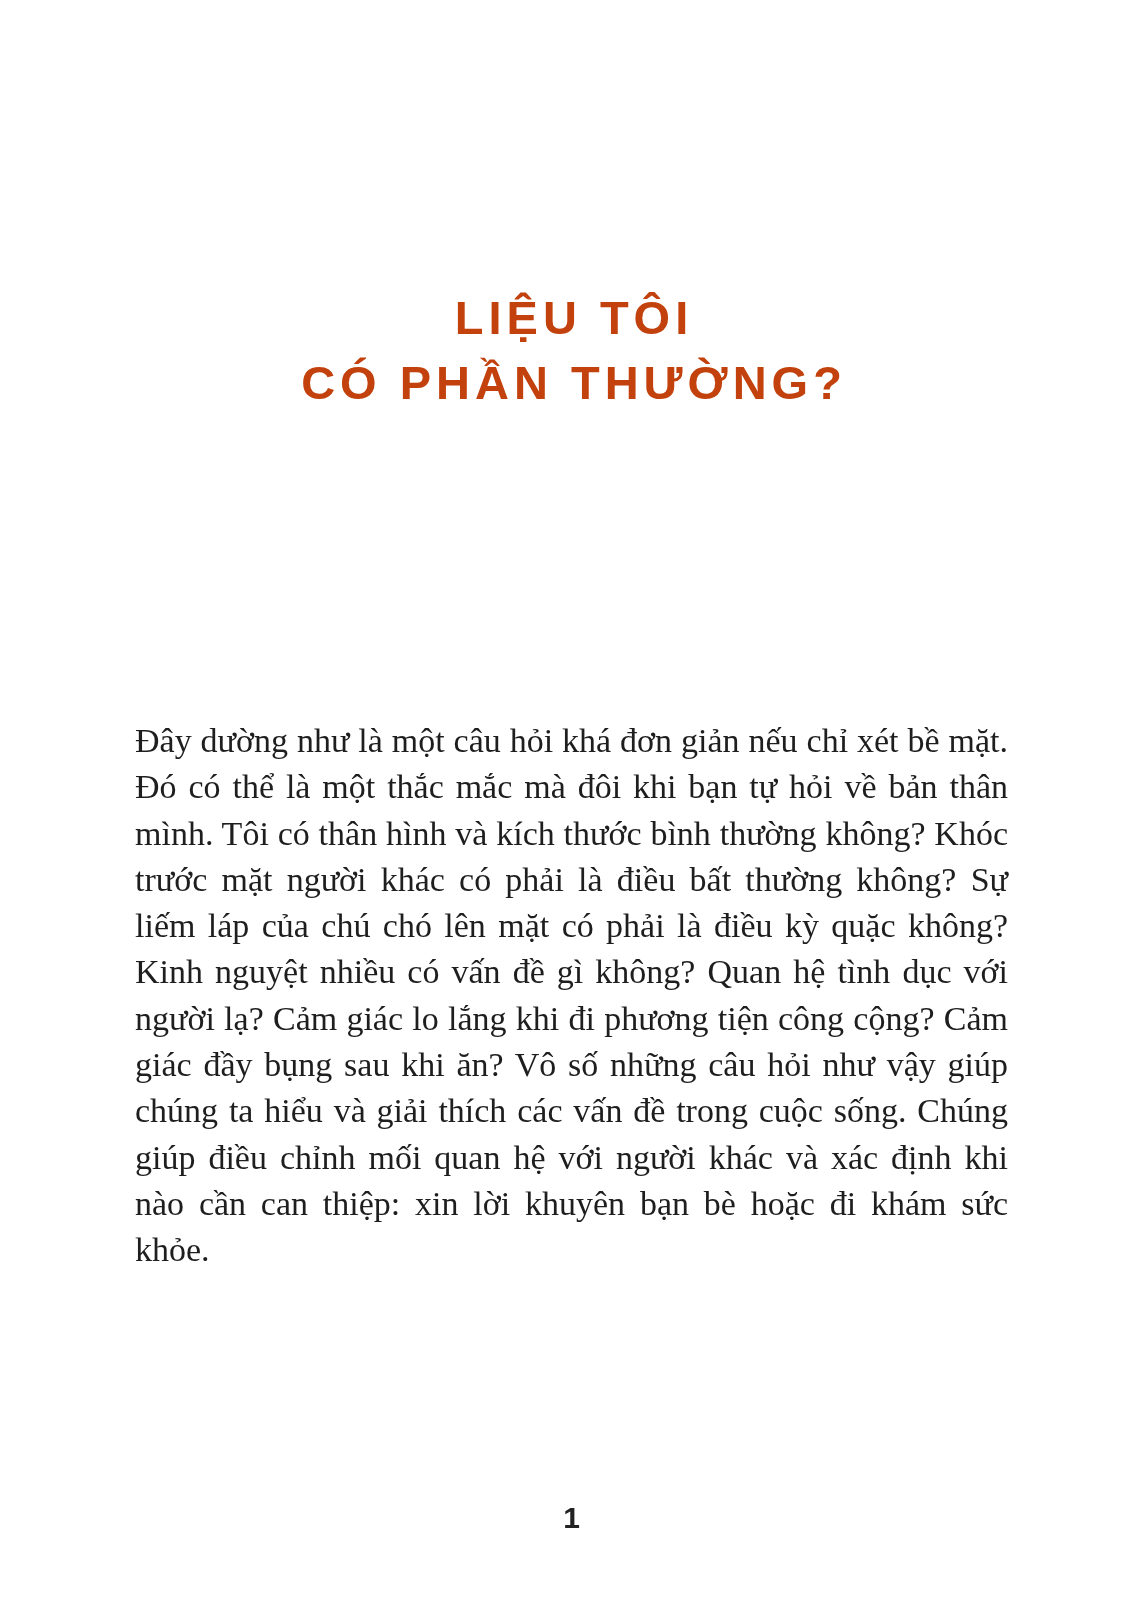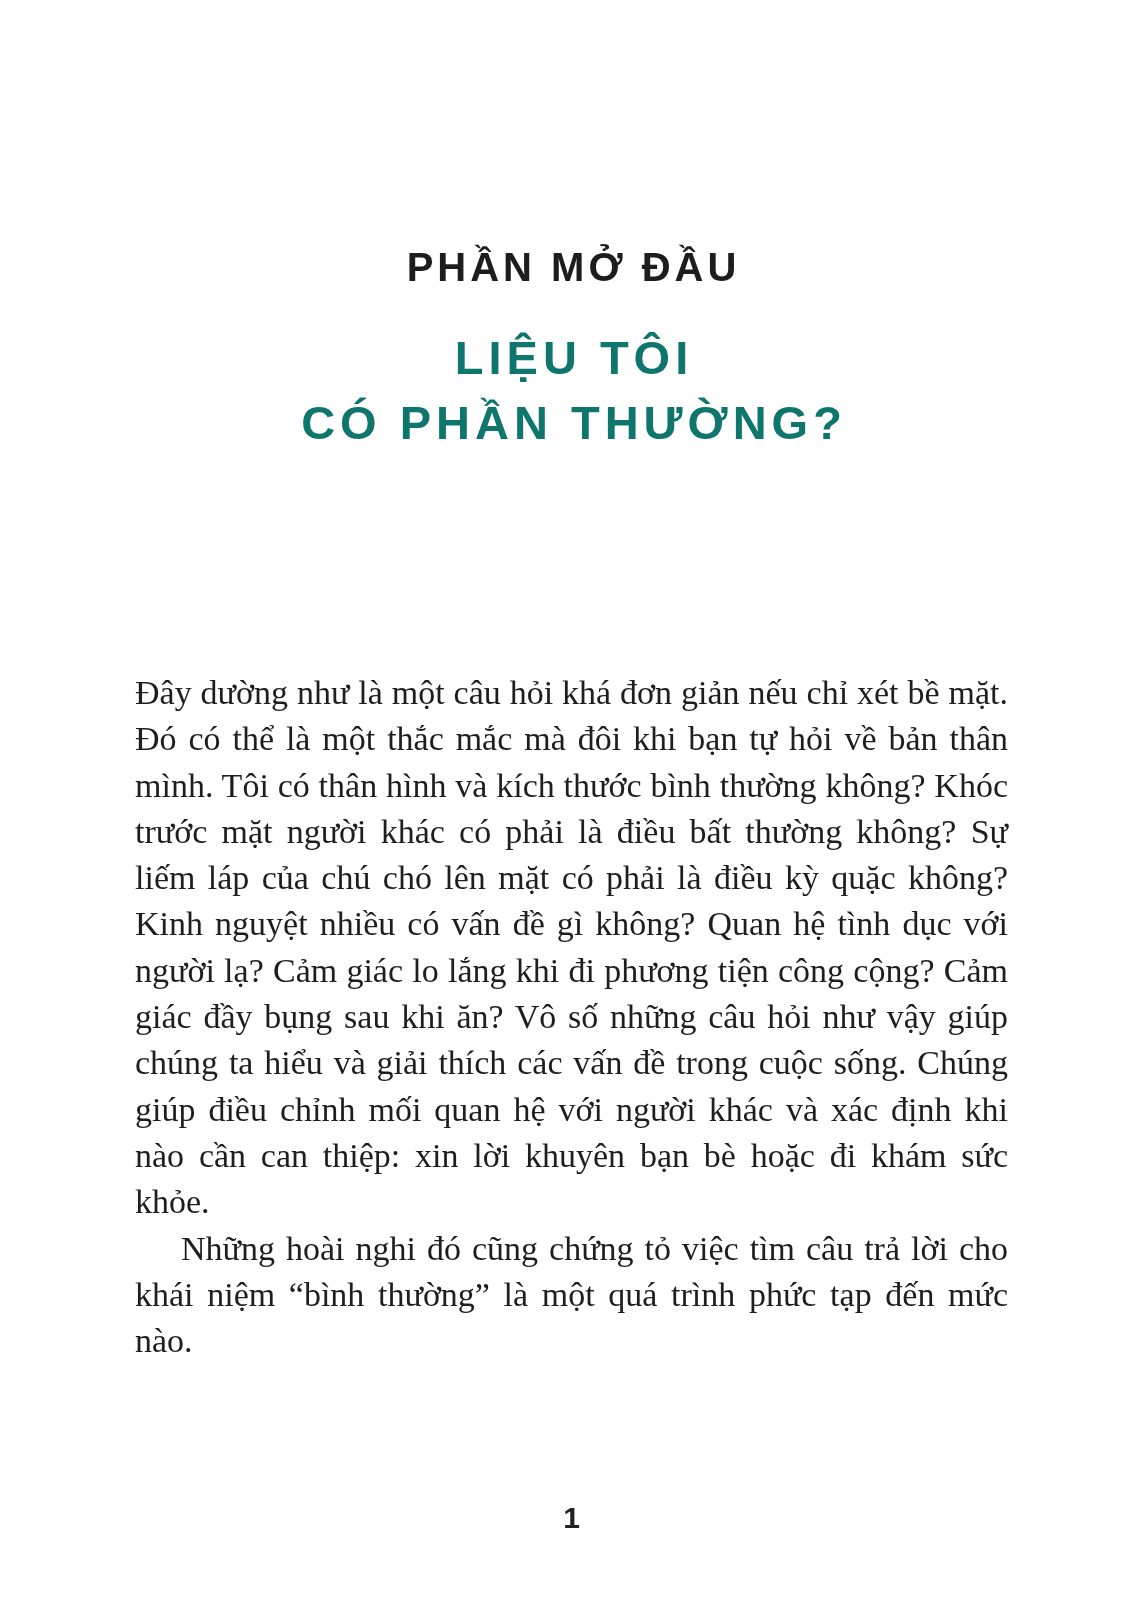--- a/index.html
+++ b/index.html
@@ -34,29 +34,29 @@
     color: #1d1d1d;
   }
   .chapter-title {
     margin: 38px 0 0 0;
     font-family: "Liberation Sans", sans-serif;
     font-weight: 700;
     font-size: 47px;
     line-height: 65px;
     letter-spacing: 5px;
     text-indent: 5px;
-    color: #0f766e;
+    color: #c2410c;
   }
   .title-line {
     display: block;
   }
   
   .body-text {
     position: absolute;
-    top: 670px;
+    top: 718px;
     left: 135px;
     width: 873px;
     font-size: 34px;
     line-height: 46.3px;
     text-align: justify;
     color: #1e1e1e;
   }
   .para {
     margin: 0;
   }
@@ -78,29 +78,27 @@
     line-height: 30px;
     color: #222222;
   }
 </style>
 </head>
 <body>
 
 <div class="page">
 
   <header class="chapter-header">
-    <div class="kicker">PHẦN MỞ ĐẦU</div>
     <h1 class="chapter-title">
       <span class="title-line">LIỆU TÔI</span>
       <span class="title-line">CÓ PHẦN THƯỜNG?</span>
     </h1>
   </header>
 
   <main class="body-text">
     <p class="para">Đây dường như là một câu hỏi khá đơn giản nếu chỉ xét bề mặt. Đó có thể là một thắc mắc mà đôi khi bạn tự hỏi về bản thân mình. Tôi có thân hình và kích thước bình thường không? Khóc trước mặt người khác có phải là điều bất thường không? Sự liếm láp của chú chó lên mặt có phải là điều kỳ quặc không? Kinh nguyệt nhiều có vấn đề gì không? Quan hệ tình dục với người lạ? Cảm giác lo lắng khi đi phương tiện công cộng? Cảm giác đầy bụng sau khi ăn? Vô số những câu hỏi như vậy giúp chúng ta hiểu và giải thích các vấn đề trong cuộc sống. Chúng giúp điều chỉnh mối quan hệ với người khác và xác định khi nào cần can thiệp: xin lời khuyên bạn bè hoặc đi khám sức khỏe.</p>
-    <p class="para indented">Những hoài nghi đó cũng chứng tỏ việc tìm câu trả lời cho khái niệm “bình thường” là một quá trình phức tạp đến mức nào.</p>
   </main>
 
   <footer class="page-footer">
     <span class="page-number">1</span>
   </footer>
 
 </div>
 
 </body></html>

